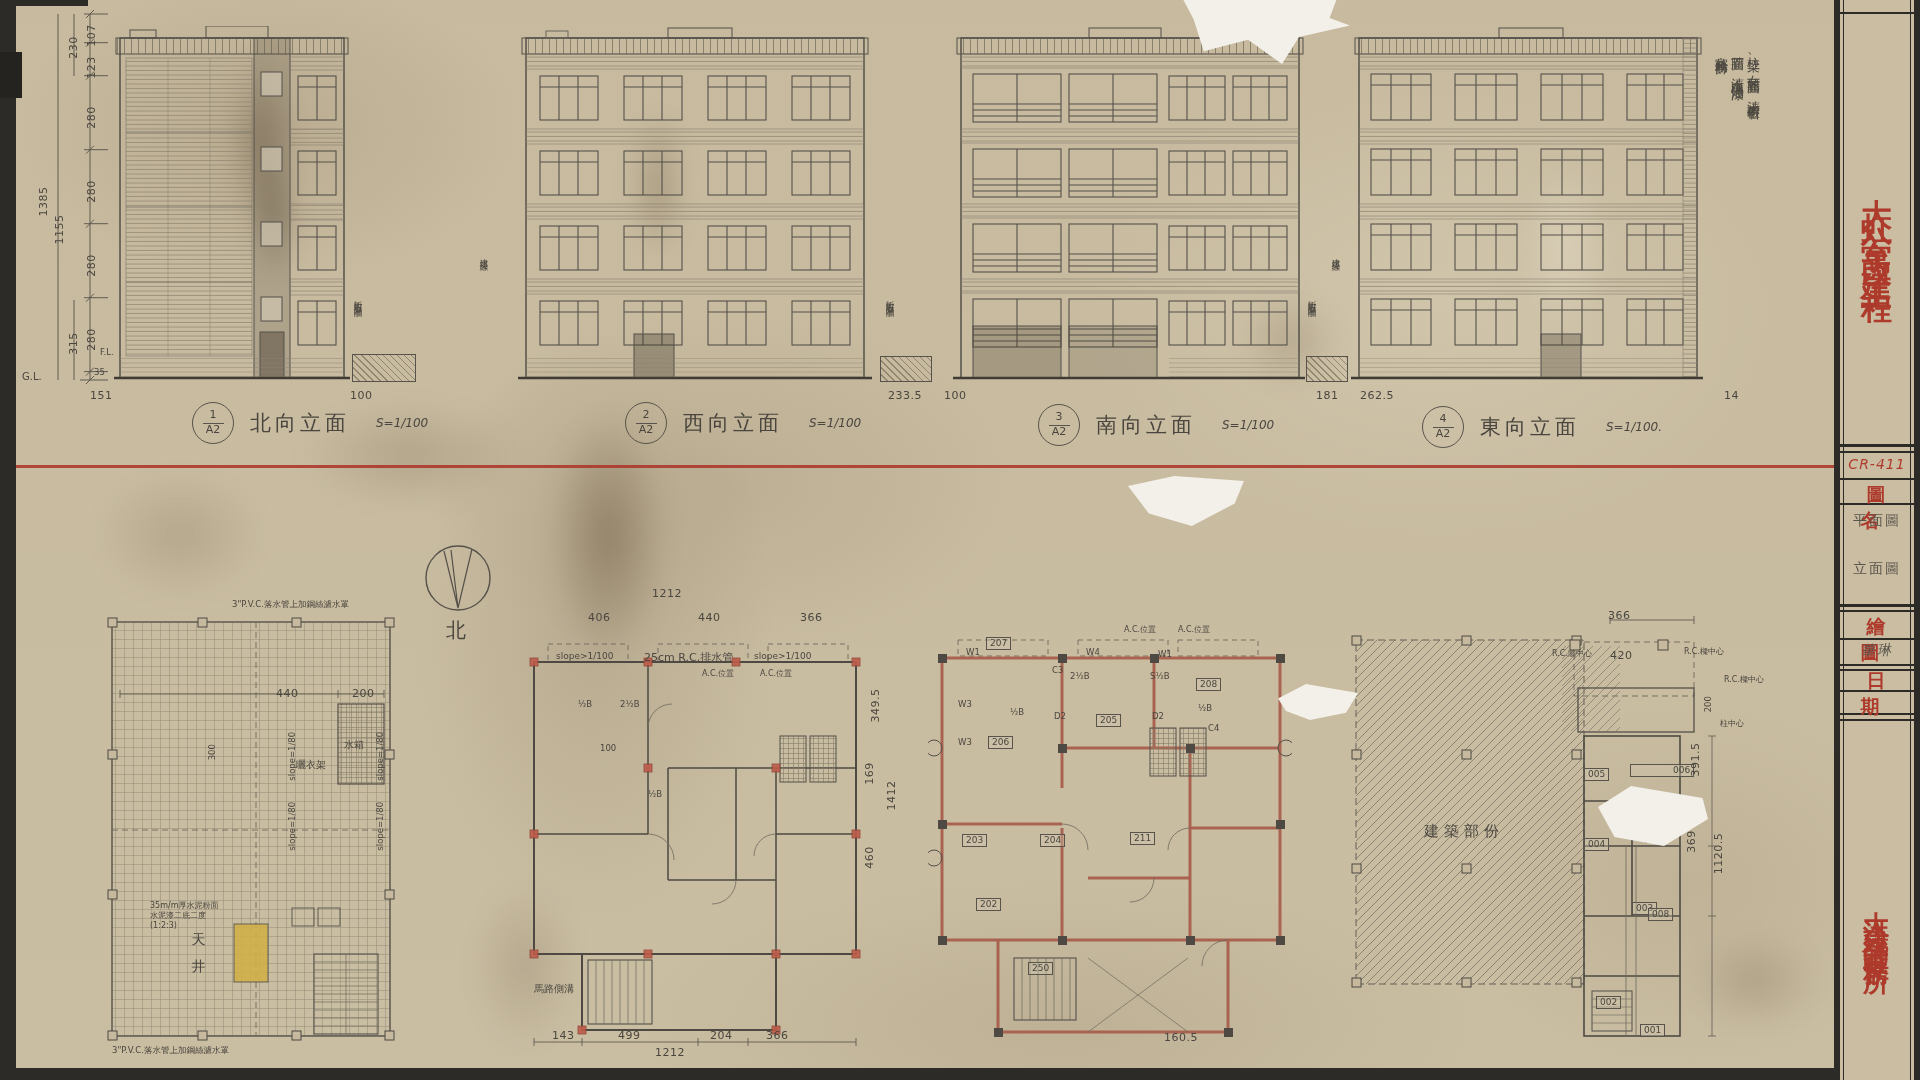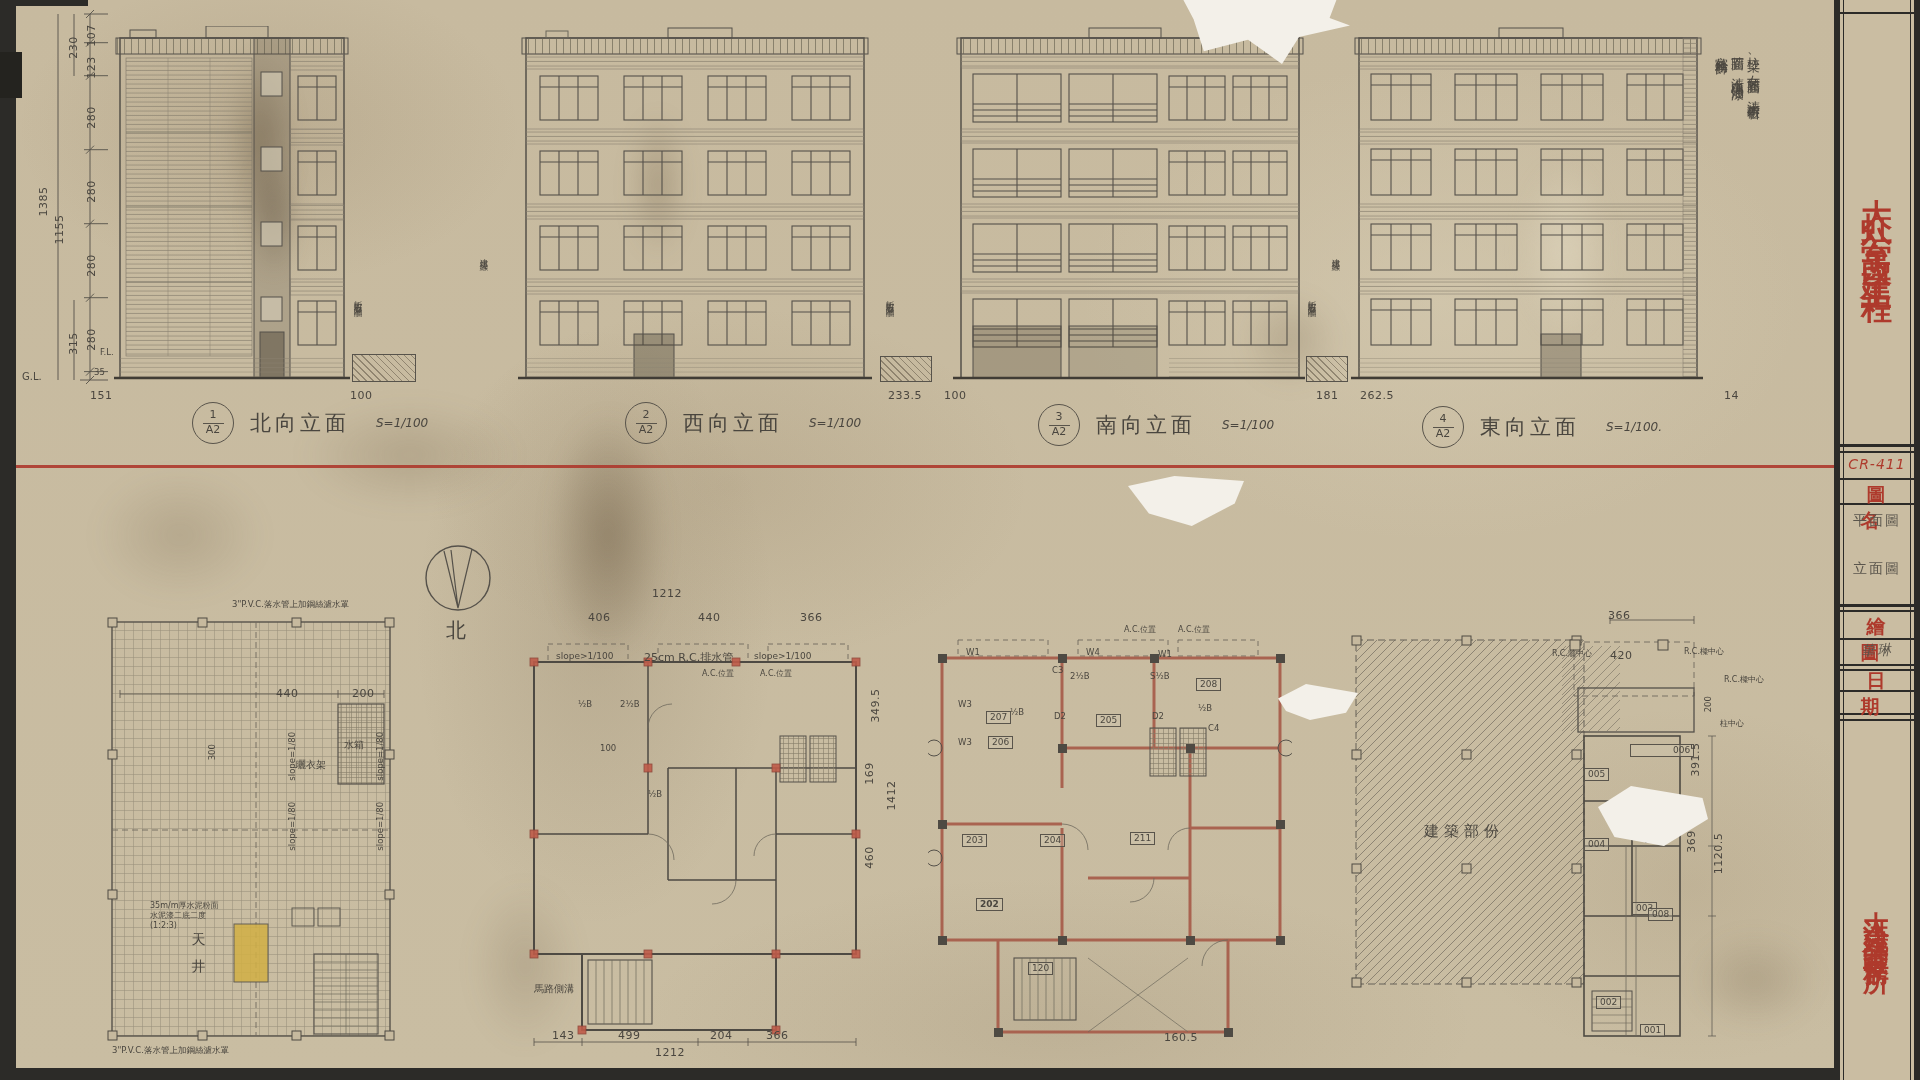--- a/index.html
+++ b/index.html
@@ -427,29 +427,29 @@
         <rect x="348" y="308" width="9" height="9"></rect>
       <rect x="66" y="400" width="9" height="9"></rect>
         <rect x="296" y="400" width="9" height="9"></rect>
     </g>
     <g fill="none" stroke="#55514a" stroke-width="1">
       <circle cx="6" cy="120" r="8"></circle>
         <circle cx="6" cy="230" r="8"></circle>
         <circle cx="358" cy="120" r="8"></circle>
     </g>
   </svg>
-  <span class="lbl roombox" style="left:986px;top:711px;">207</span>
+  <span class="lbl roombox" style="left:986px;top:637px;">207</span>
   <span class="lbl roombox" style="left:1196px;top:678px;">208</span>
   <span class="lbl roombox" style="left:988px;top:736px;">206</span>
   <span class="lbl roombox" style="left:1096px;top:714px;">205</span>
   <span class="lbl roombox" style="left:962px;top:834px;">203</span>
   <span class="lbl roombox" style="left:1040px;top:834px;">204</span>
   <span class="lbl roombox" style="left:1130px;top:832px;">211</span>
-  <span class="lbl roombox" style="left:976px;top:898px;font-weight:bold;">202</span>
-  <span class="lbl roombox" style="left:1028px;top:962px;">120</span>
+  <span class="lbl roombox" style="left:976px;top:898px;">202</span>
+  <span class="lbl roombox" style="left:1028px;top:962px;">250</span>
   <span class="lbl tiny" style="left:966px;top:648px;">W1</span>
   <span class="lbl tiny" style="left:1086px;top:648px;">W4</span>
   <span class="lbl tiny" style="left:1158px;top:650px;">W1</span>
   <span class="lbl tiny" style="left:958px;top:700px;">W3</span>
   <span class="lbl tiny" style="left:958px;top:738px;">W3</span>
   <span class="lbl tiny" style="left:1052px;top:666px;">C3</span>
   <span class="lbl tiny" style="left:1070px;top:672px;">2½B</span>
   <span class="lbl tiny" style="left:1150px;top:672px;">S½B</span>
   <span class="lbl tiny" style="left:1010px;top:708px;">½B</span>
   <span class="lbl tiny" style="left:1054px;top:712px;">D2</span>
@@ -497,21 +497,21 @@
     <path d="M150 140V440" stroke="#55514a" stroke-width="0.7" fill="none"></path>
     <path d="M146 140h8M146 250h8M146 320h8M146 440h8" stroke="#55514a" stroke-width="0.7" fill="none"></path>
   </svg>
   <span class="lbl dim" style="left:1608px;top:610px;">366</span>
   <span class="lbl tiny" style="left:1552px;top:650px;font-size:8px;">R.C.牆中心</span>
   <span class="lbl dim" style="left:1610px;top:650px;">420</span>
   <span class="lbl tiny" style="left:1684px;top:648px;font-size:8px;">R.C.樑中心</span>
   <span class="lbl tiny" style="left:1724px;top:676px;font-size:8px;">R.C.樑中心</span>
   <span class="lbl tiny vdim" style="left:1700px;top:700px;">200</span>
   <span class="lbl tiny" style="left:1720px;top:720px;font-size:8px;">柱中心</span>
-  <span class="lbl roombox" style="left:1630px;top:744px;padding-left:42px;">006</span>
+  <span class="lbl roombox" style="left:1630px;top:764px;padding-left:42px;">006</span>
   <span class="lbl dim vdim" style="left:1678px;top:754px;">391.5</span>
   <span class="lbl roombox" style="left:1584px;top:768px;">005</span>
   <span class="lbl tiny" style="left:1648px;top:820px;">90</span>
   <span class="lbl tiny" style="left:1644px;top:836px;">180</span>
   <span class="lbl roombox" style="left:1584px;top:838px;">004</span>
   <span class="lbl dim vdim" style="left:1680px;top:836px;">369</span>
   <span class="lbl dim vdim" style="left:1698px;top:848px;">1120.5</span>
   <span class="lbl roombox" style="left:1632px;top:902px;">003</span>
   <span class="lbl roombox" style="left:1648px;top:908px;">008</span>
   <span class="lbl roombox" style="left:1596px;top:996px;">002</span>

